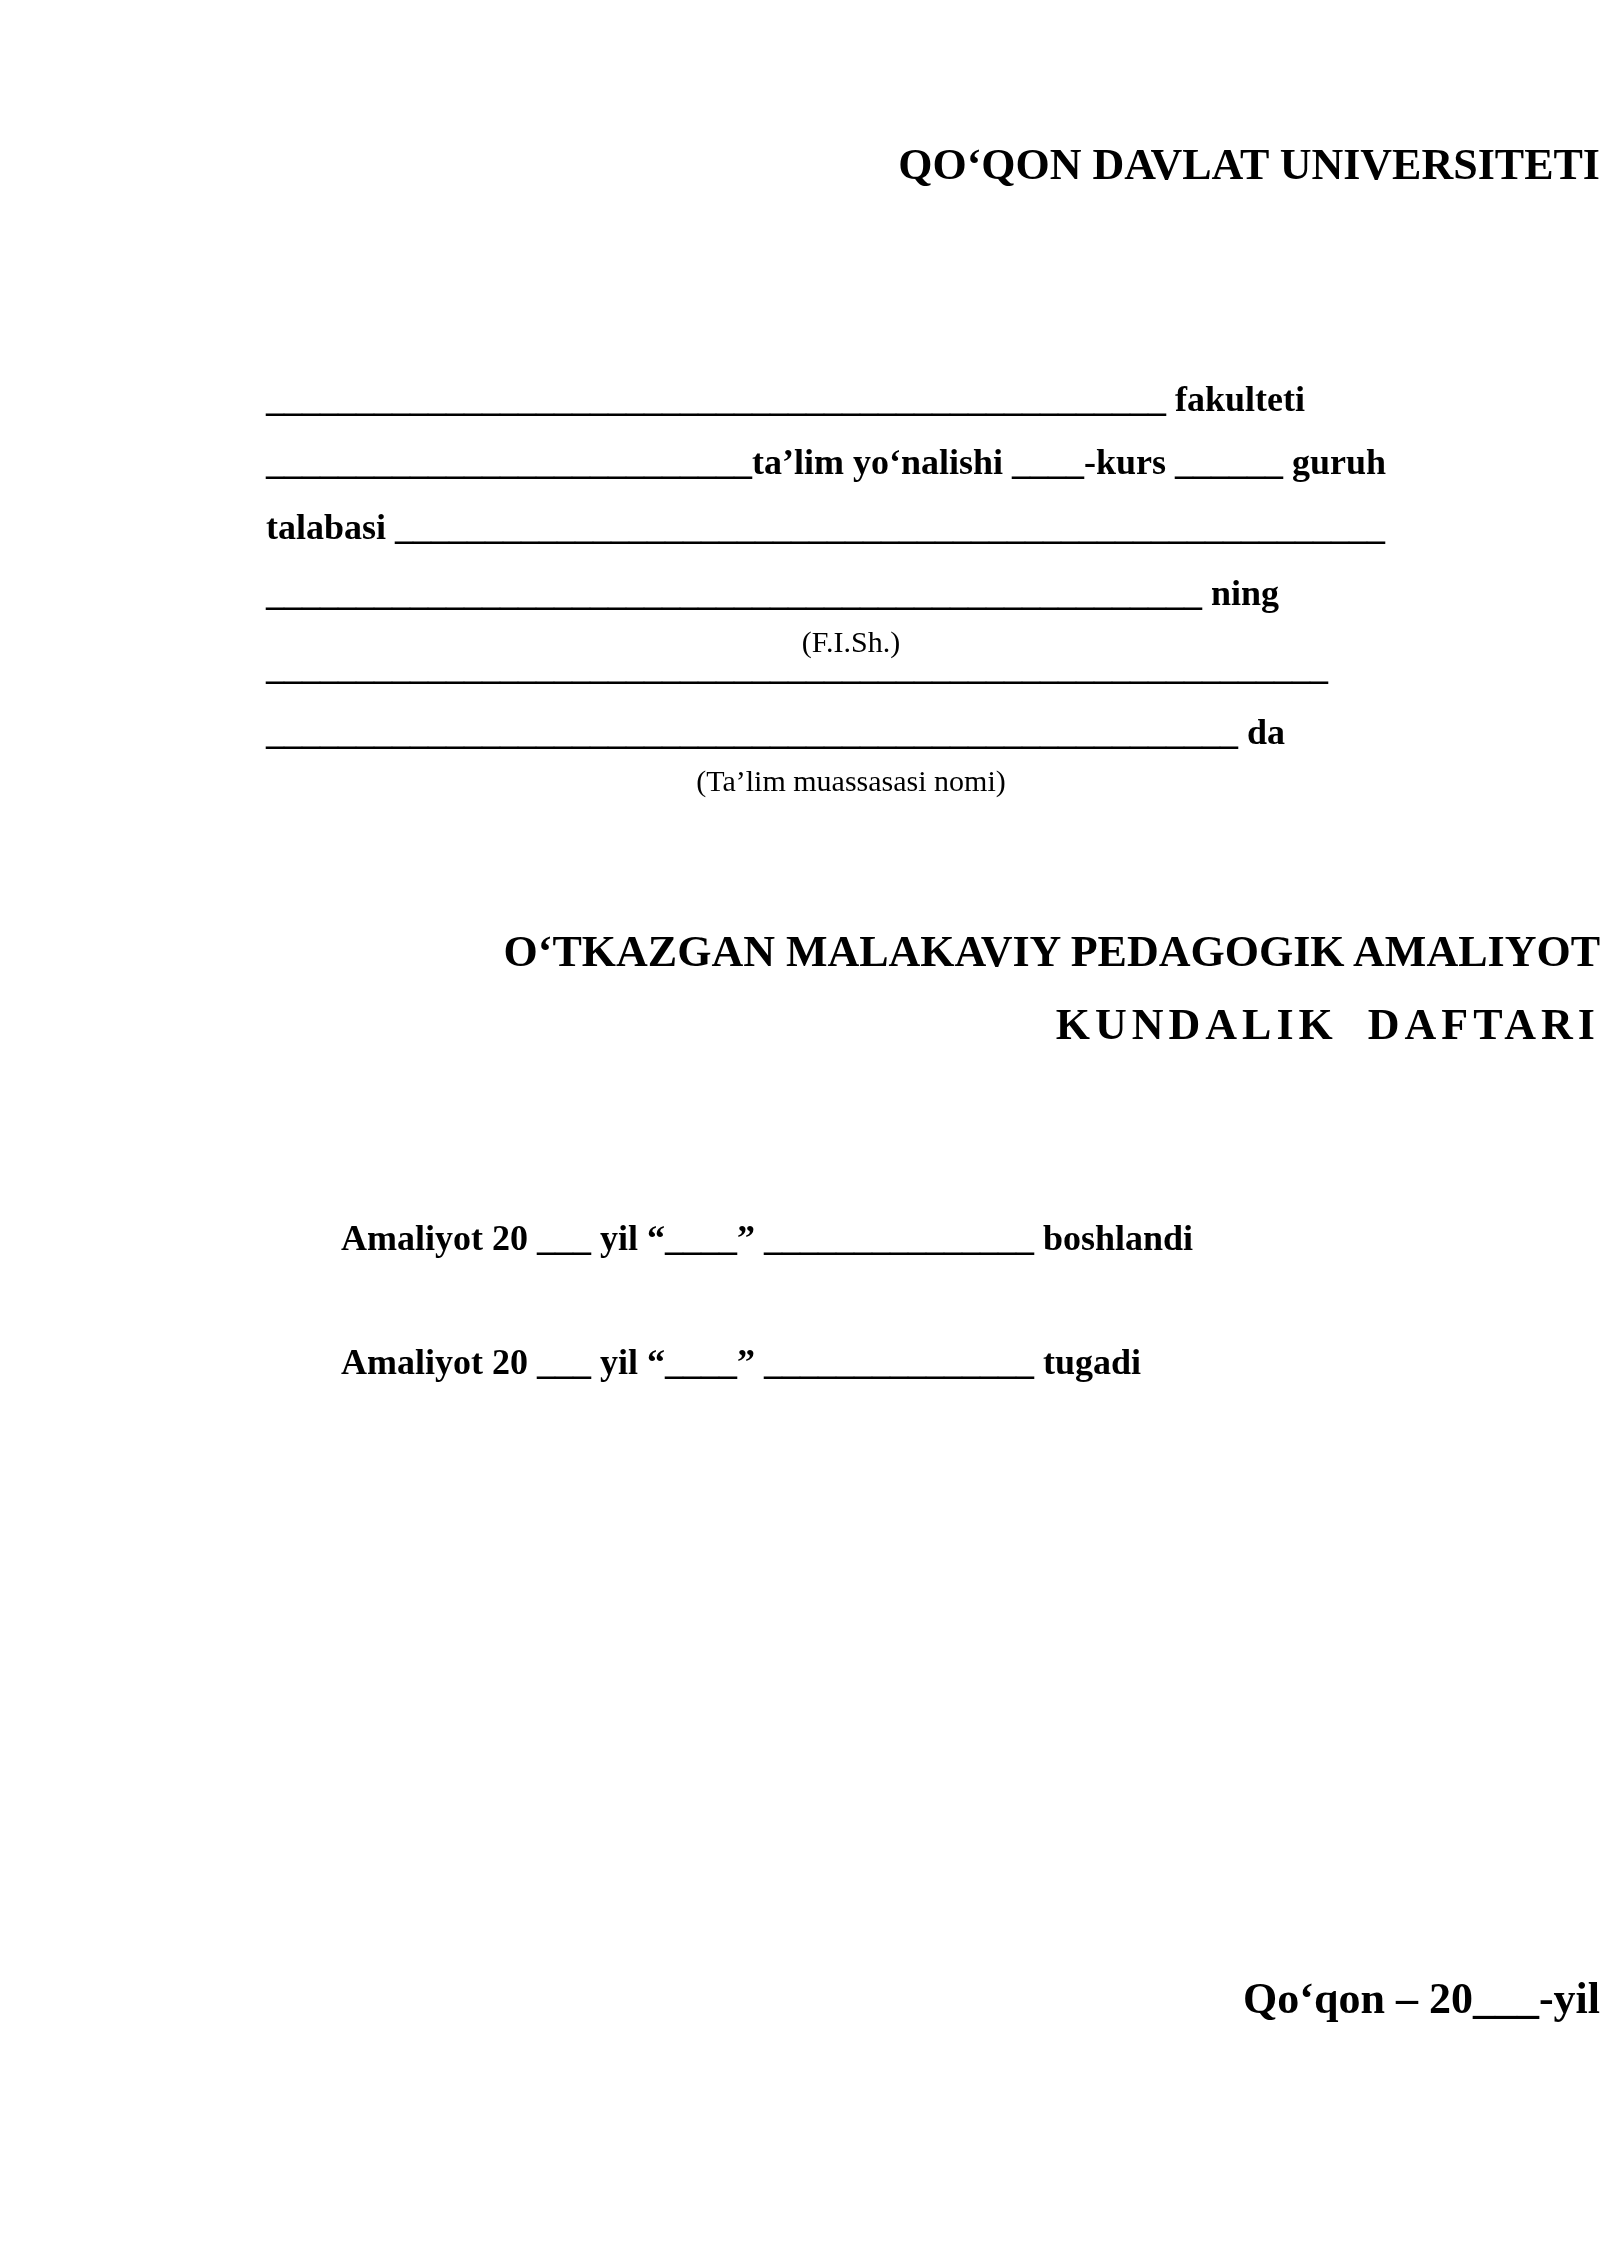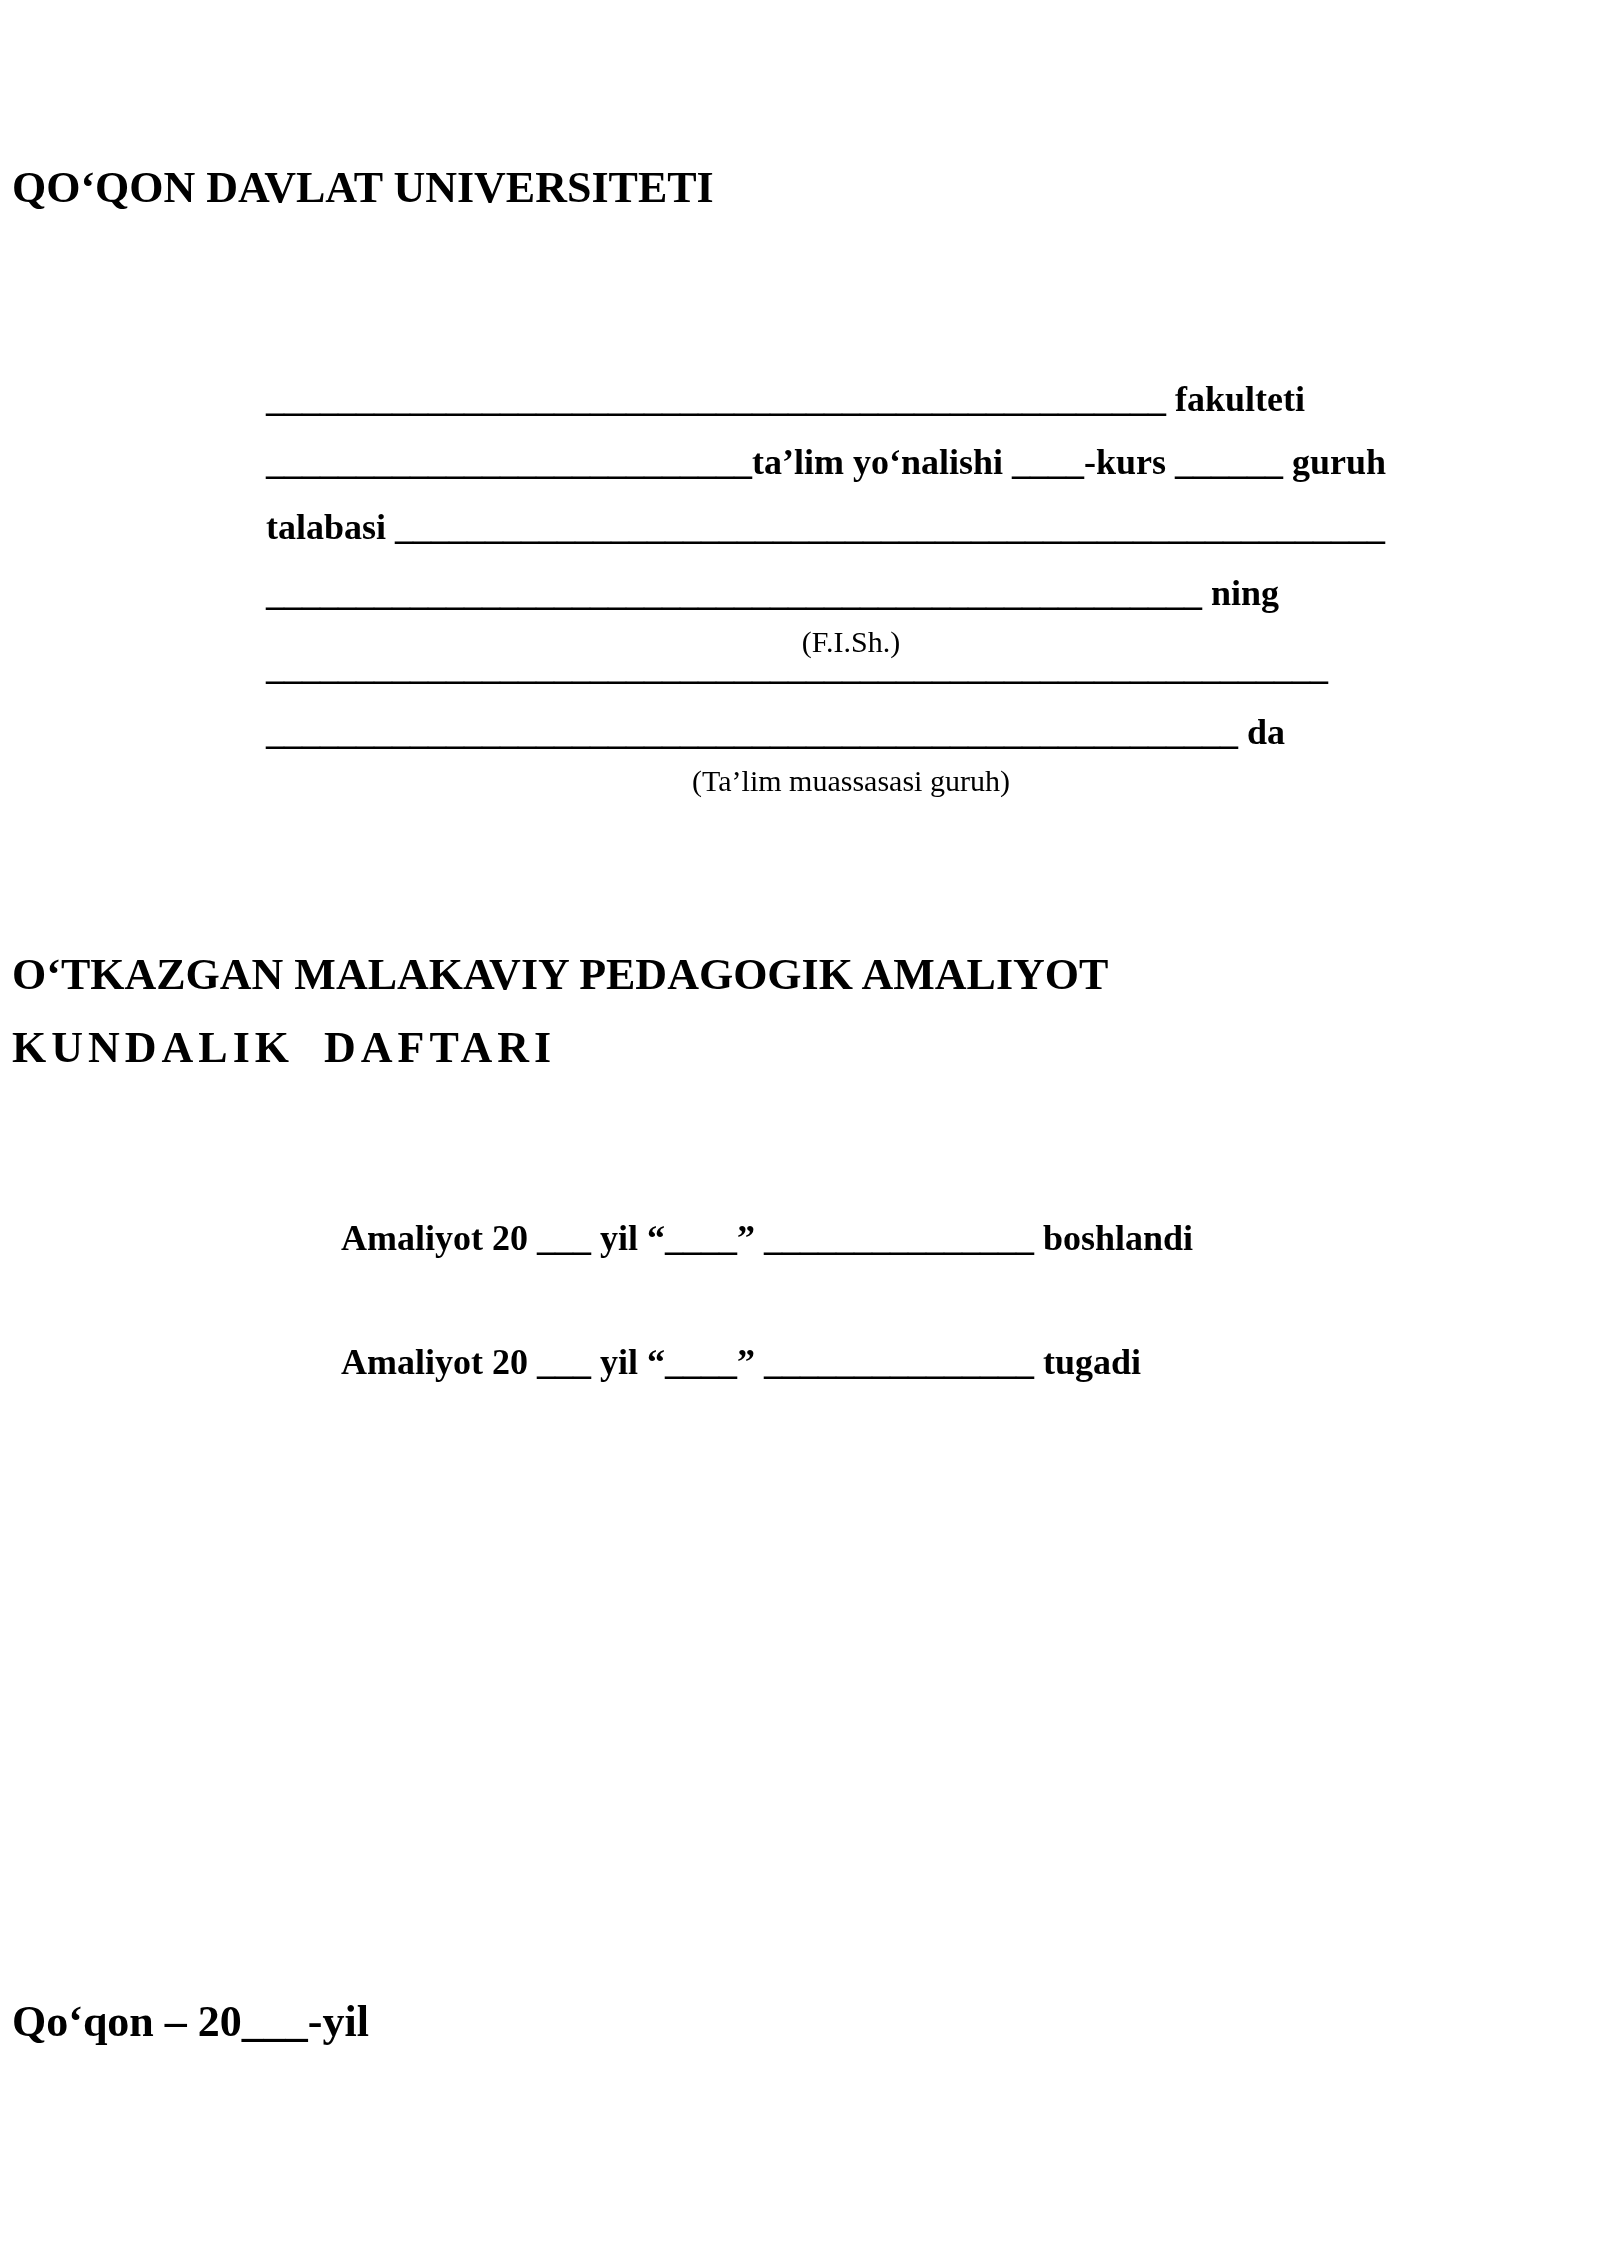--- a/index.html
+++ b/index.html
@@ -22,22 +22,21 @@
     line-height: 1;
   }
   .b { font-weight: bold; }
   .fs44 { font-size: 44px; }
   .fs38 { font-size: 36px; }
   .fs30 { font-size: 30px; }
   
   .center {
     left: 12px;
     width: 1588px;
-    text-align: left;
-    margin-top: 23px;
+    text-align: right;
   }
   
   .form-line { left: 266px; }
   .col-center {
     left: 266px;
     width: 1170px;
     text-align: center;
     margin-top: 16px;
   }
   .indented { left: 305px; margin-left: 36px; }
@@ -60,21 +59,21 @@
   <div class="abs form-line b fs38" style="top:509px">talabasi _______________________________________________________</div>
 
   <div class="abs form-line b fs38" style="top:575px">____________________________________________________ ning</div>
 
   <div class="abs col-center fs30" style="top:611px">(F.I.Sh.)</div>
 
   <div class="abs form-line b fs38" style="top:649px">___________________________________________________________</div>
 
   <div class="abs form-line b fs38" style="top:714px">______________________________________________________ da</div>
 
-  <div class="abs col-center fs30" style="top:750px">(Ta’lim muassasasi guruh)</div>
+  <div class="abs col-center fs30" style="top:750px">(Ta’lim muassasasi nomi)</div>
 
   <div class="abs center b fs44" style="top:930px">O‘TKAZGAN MALAKAVIY PEDAGOGIK AMALIYOT</div>
 
   <div class="abs center b fs44 spaced" style="top:1003px">KUNDALIK DAFTARI</div>
 
   <div class="abs indented b fs38" style="top:1220px">Amaliyot 20 ___ yil “____” _______________ boshlandi</div>
 
   <div class="abs indented b fs38" style="top:1344px">Amaliyot 20 ___ yil “____” _______________ tugadi</div>
 
   <div class="abs center b fs44" style="top:1977px">Qo‘qon – 20___-yil</div>

